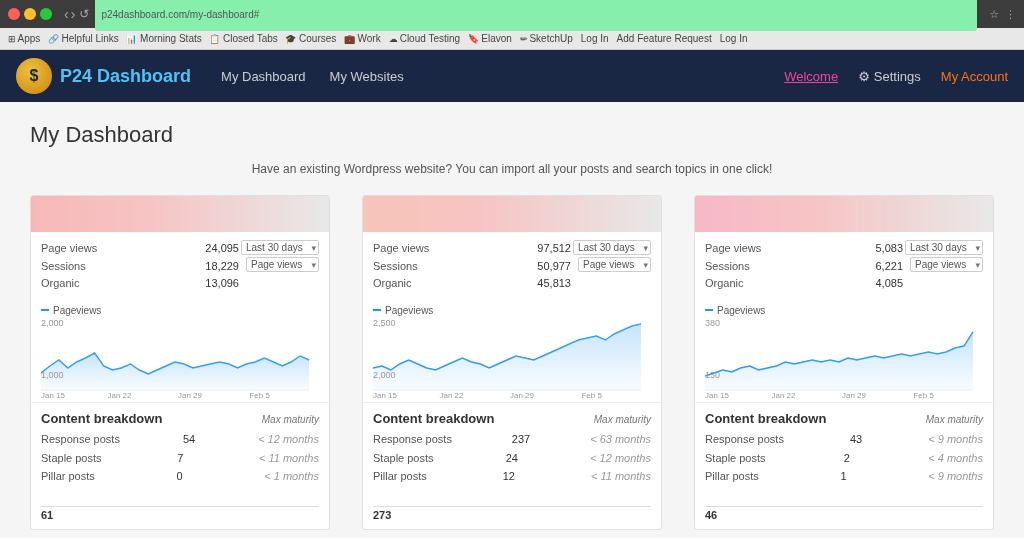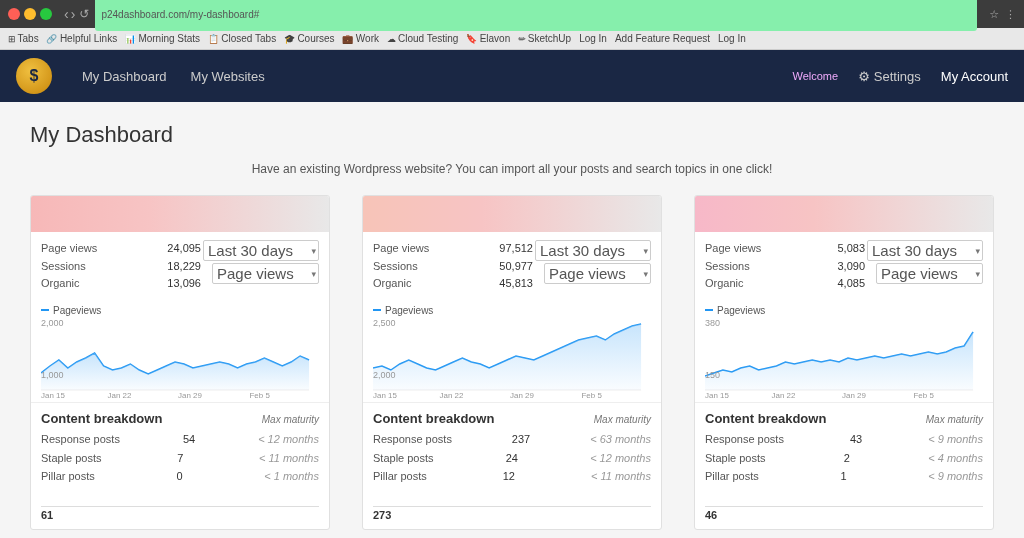--- a/index.html
+++ b/index.html
@@ -84,26 +84,26 @@
     }
     .app-nav {
       display: flex; gap: 24px; flex: 1;
     }
     .app-nav-item {
       color: #ccc; font-size: 13px; cursor: pointer; text-decoration: none;
     }
     .header-right {
       display: flex; align-items: center; gap: 20px;
     }
-    .header-welcome { color: #f0abfc; font-size: 11px; }
+    .header-welcome { color: #ec4899; font-size: 13px; text-decoration: underline; }
     .header-settings {
       color: #ccc; font-size: 13px; cursor: pointer;
       display: flex; align-items: center; gap: 4px;
     }
-    .header-account { color: #ffffff; font-size: 13px; cursor: pointer; }
+    .header-account { color: #f97316; font-size: 13px; cursor: pointer; }
 
     
     .page-content {
       padding: 20px 30px;
       background: #f5f5f5;
       min-height: calc(538px - 28px - 22px - 52px);
     }
     .page-title {
       font-size: 22px;
       font-weight: normal;
@@ -148,24 +148,24 @@
     .stat-row {
       display: flex; justify-content: space-between;
       font-size: 11px; color: #555; line-height: 1.6;
     }
     .stat-label { color: #555; }
     .stat-value { color: #333; font-weight: normal; }
     .stat-selects {
       display: flex; flex-direction: column; gap: 2px; align-items: flex-end;
     }
     .stat-select {
-      font-size: 15px;
+      font-size: 10px;
       border: 1px solid #ccc;
       border-radius: 2px;
-      padding: 1px 24px 1px 4px;
+      padding: 1px 15px 1px 4px;
       background: #fff;
       color: #555;
       appearance: none;
       -webkit-appearance: none;
       cursor: pointer;
       position: relative;
     }
     .select-wrapper {
       position: relative; display: inline-block;
     }
@@ -247,21 +247,21 @@
   </div>
   <div class="browser-actions">
     <span class="browser-action-icon">☆</span>
     <span class="browser-action-icon">⋮</span>
   </div>
 </div>
 
 <div class="bookmarks-bar">
   <span class="bookmark-item">
     <span class="bookmark-icon">⊞</span>
-    <span>Tabs</span>
+    <span>Apps</span>
   </span>
   <span class="bookmark-item">
     <span class="bookmark-icon">🔗</span>
     <span>Helpful Links</span>
   </span>
   <span class="bookmark-item">
     <span class="bookmark-icon">📊</span>
     <span>Morning Stats</span>
   </span>
   <span class="bookmark-item">
@@ -297,20 +297,21 @@
   <span class="bookmark-item">
     <span>Log In</span>
   </span>
 </div>
 
 <div class="app-header">
   <div class="logo-area">
     <div class="logo-circle">
       <span style="font-size:16px;">$</span>
     </div>
+    <span class="logo-text">P24 Dashboard</span>
   </div>
   <nav class="app-nav">
     <a class="app-nav-item" href="#">My Dashboard</a>
     <a class="app-nav-item" href="#">My Websites</a>
   </nav>
   <div class="header-right">
     <span class="header-welcome">Welcome</span>
     <span class="header-settings">
       <span>⚙</span>
       <span>Settings</span>
@@ -489,21 +490,21 @@
     <div class="card">
       <div class="card-image-placeholder" style="background: linear-gradient(90deg, #f7b8c8 0%, #f7c4c4 40%, #e8e8e8 100%);"></div>
       <div class="card-stats">
         <div class="stats-left">
           <div class="stat-row">
             <span class="stat-label">Page views</span>
             <span class="stat-value">5,083</span>
           </div>
           <div class="stat-row">
             <span class="stat-label">Sessions</span>
-            <span class="stat-value">3,090</span>
+            <span class="stat-value">6,221</span>
           </div>
           <div class="stat-row">
             <span class="stat-label">Organic</span>
             <span class="stat-value">4,085</span>
           </div>
         </div>
         <div class="stat-selects">
           <div class="select-wrapper">
             <select class="stat-select">
               <option>Last 30 days</option>

